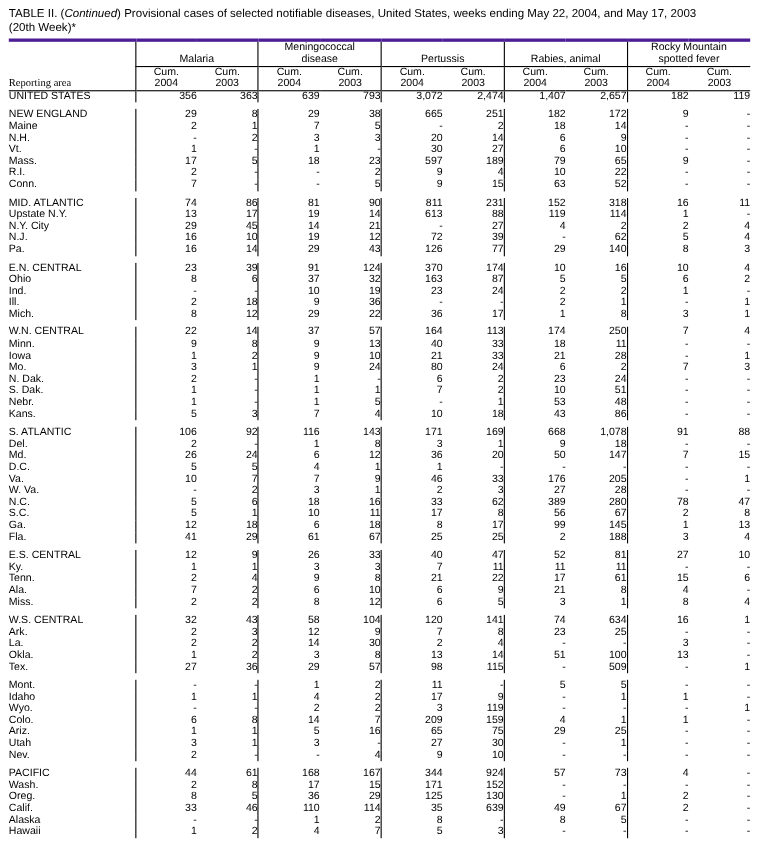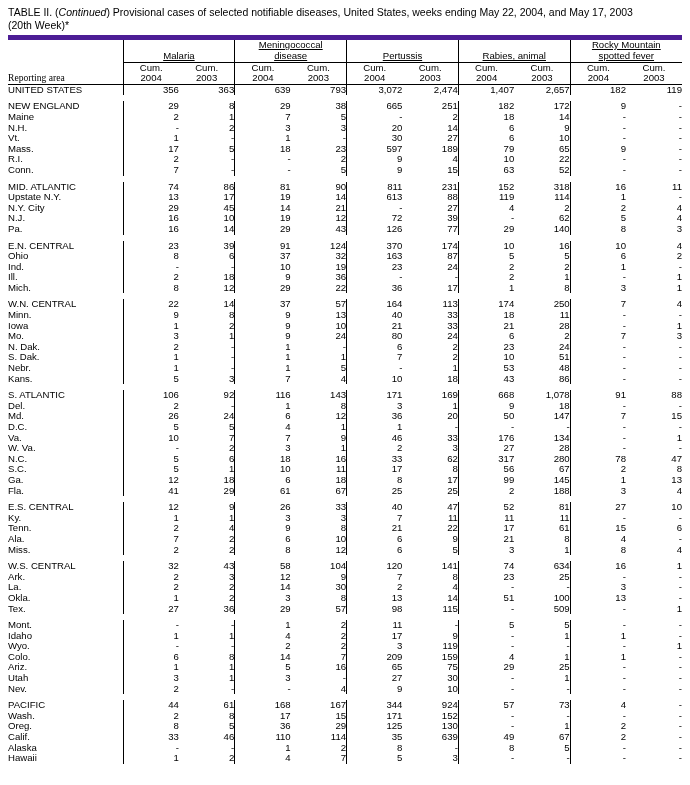--- a/index.html
+++ b/index.html
@@ -56,21 +56,21 @@
     margin-left:45px;
   }
   .hdr-area{
     text-align:left;
     vertical-align:bottom;
     padding:0 0 1px 2px;
     font-size:9.6px;
     font-family:Liberation Serif, serif;
   }
   .vr{border-left:1px solid #000;}
-  .top-rule td{border-top:5px solid #4c1d95;text-decoration:underline;}
+  .top-rule td{border-top:3px solid #4c1d95;}
   .hdr-row-bottom td{border-bottom:1.6px solid #000;}
 
   
   td.area{
     text-align:left;
     padding:0 0 0 2px;
     white-space:nowrap;
   }
   td.num{
     text-align:right;
@@ -547,21 +547,21 @@
         </tr>
         <tr class="r">
           <td class="area">Va.</td>
           <td class="num vr">10</td>
           <td class="num">7</td>
           <td class="num vr">7</td>
           <td class="num">9</td>
           <td class="num vr">46</td>
           <td class="num">33</td>
           <td class="num vr">176</td>
-          <td class="num">134</td>
+          <td class="num">205</td>
           <td class="num vr">-</td>
           <td class="num">1</td>
         </tr>
         <tr class="r">
           <td class="area">W. Va.</td>
           <td class="num vr">-</td>
           <td class="num">2</td>
           <td class="num vr">3</td>
           <td class="num">1</td>
           <td class="num vr">2</td>
@@ -572,21 +572,21 @@
           <td class="num">-</td>
         </tr>
         <tr class="r">
           <td class="area">N.C.</td>
           <td class="num vr">5</td>
           <td class="num">6</td>
           <td class="num vr">18</td>
           <td class="num">16</td>
           <td class="num vr">33</td>
           <td class="num">62</td>
-          <td class="num vr">317</td>
+          <td class="num vr">389</td>
           <td class="num">280</td>
           <td class="num vr">78</td>
           <td class="num">47</td>
         </tr>
         <tr class="r">
           <td class="area">S.C.</td>
           <td class="num vr">5</td>
           <td class="num">1</td>
           <td class="num vr">10</td>
           <td class="num">11</td>

